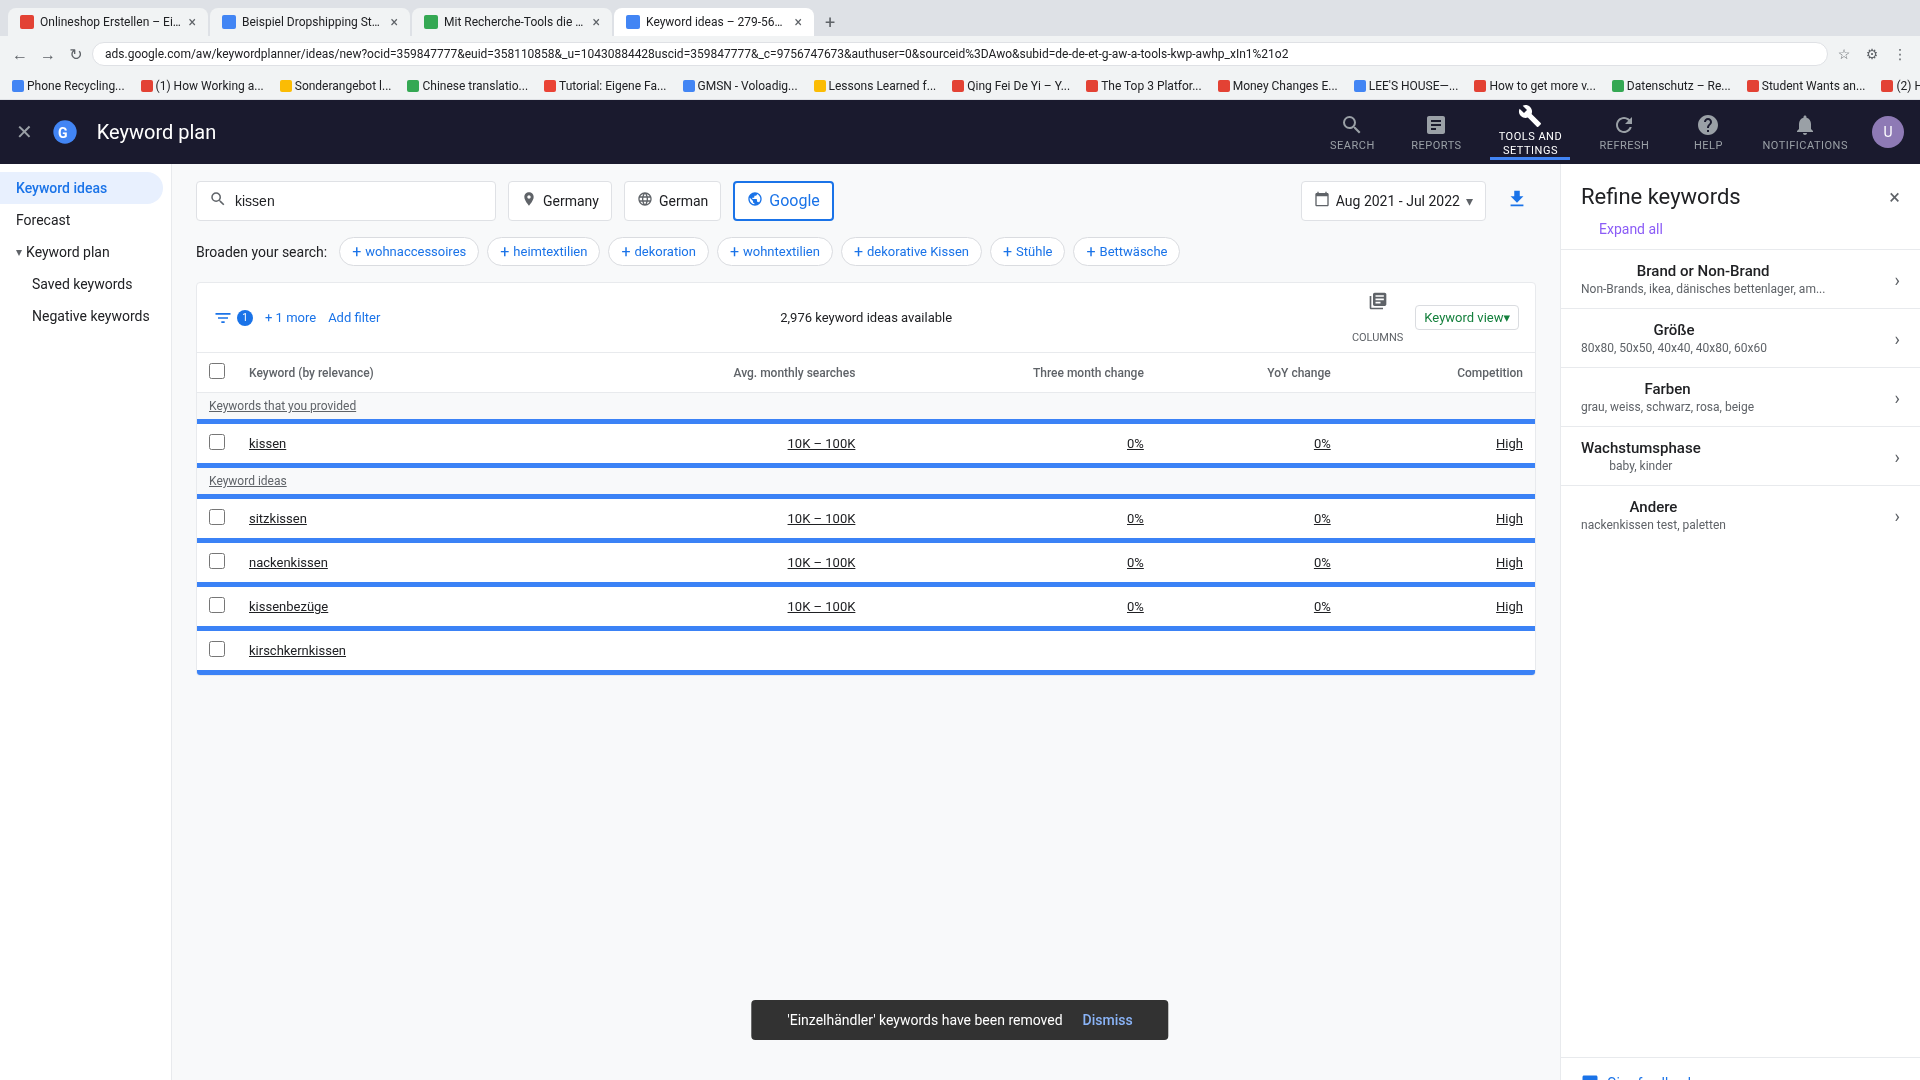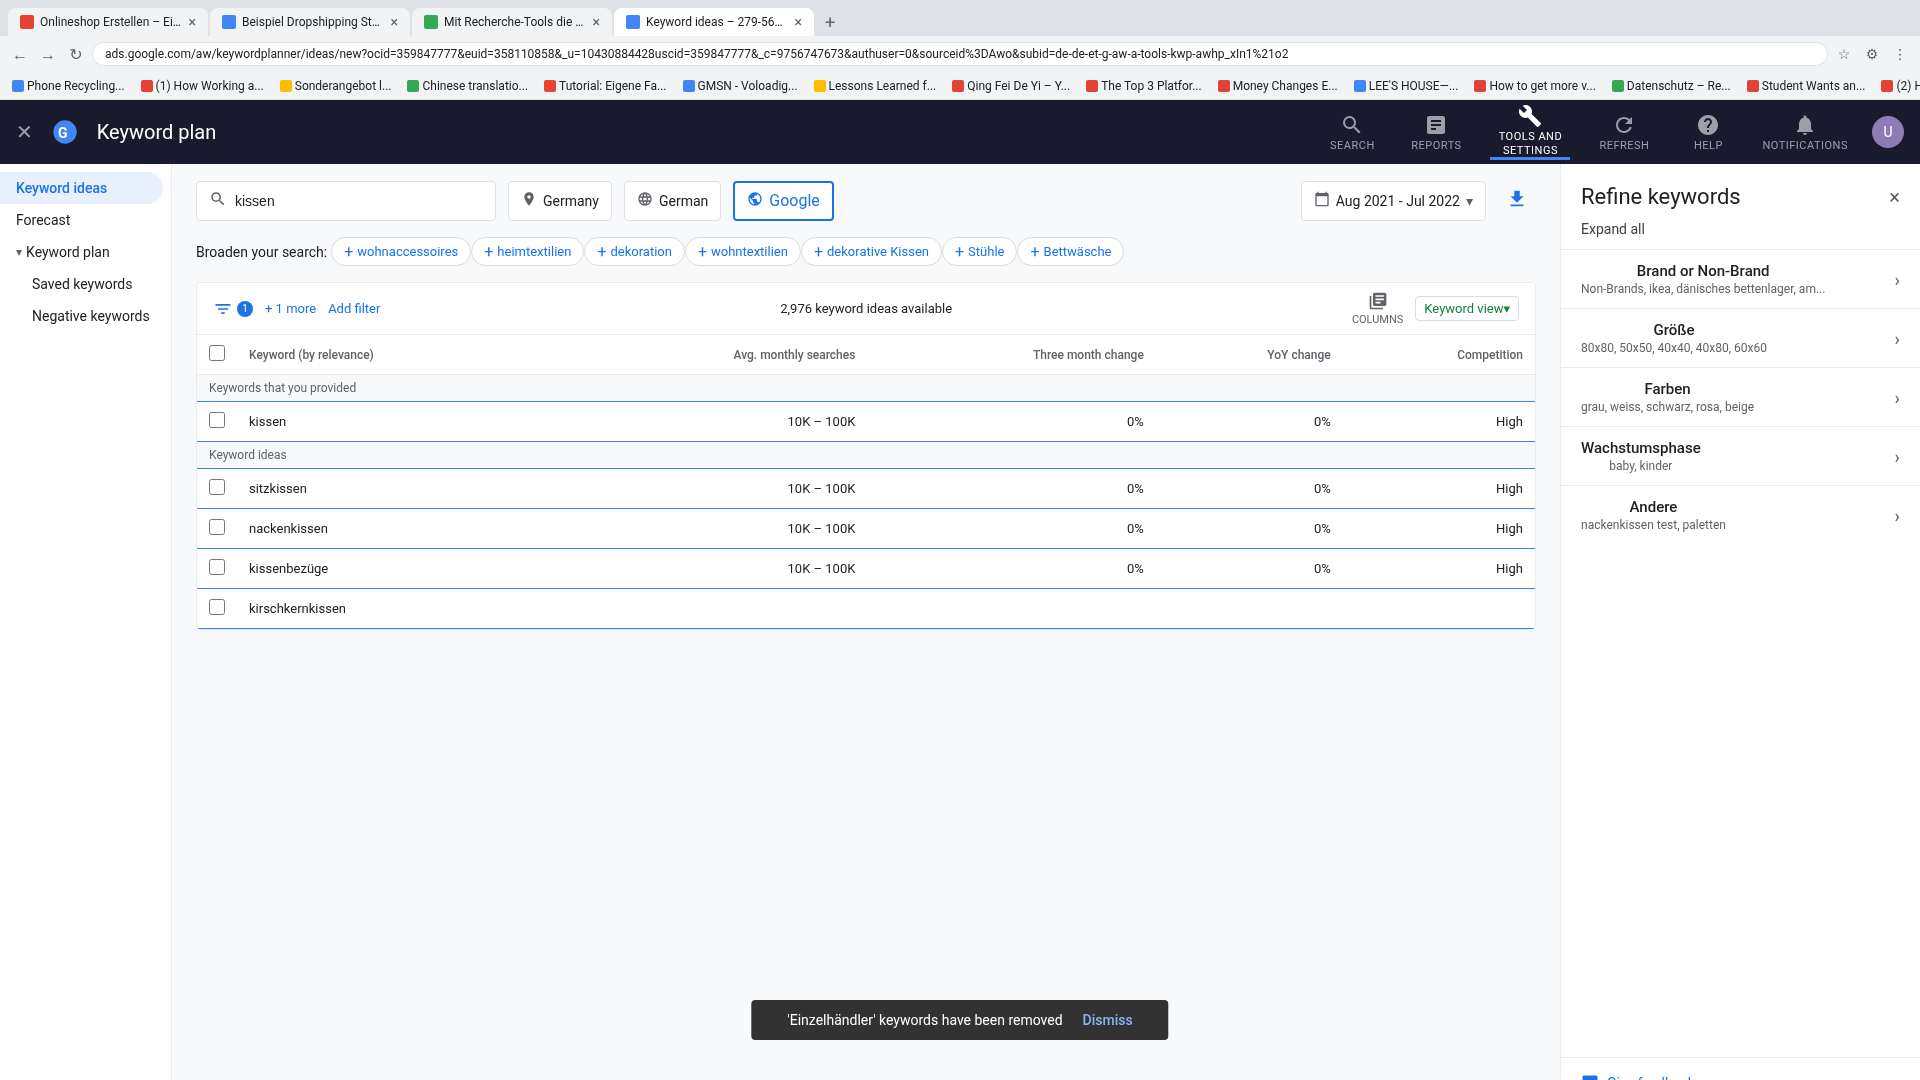--- a/index.html
+++ b/index.html
@@ -62,54 +62,54 @@
     .search-box { display: flex; align-items: center; background: #fff; border: 1px solid #dfe1e5; border-radius: 4px; padding: 0 12px; height: 40px; min-width: 300px; }
     .search-box input { border: none; outline: none; font-size: 14px; color: #202124; width: 200px; background: transparent; }
     .search-icon-wrap { color: #5f6368; margin-right: 8px; }
     .location-chip { display: flex; align-items: center; gap: 6px; background: #fff; border: 1px solid #dfe1e5; border-radius: 4px; padding: 0 12px; height: 40px; cursor: pointer; font-size: 14px; color: #202124; }
     .language-chip { display: flex; align-items: center; gap: 6px; background: #fff; border: 1px solid #dfe1e5; border-radius: 4px; padding: 0 12px; height: 40px; cursor: pointer; font-size: 14px; color: #202124; }
     .network-chip { display: flex; align-items: center; gap: 6px; background: #fff; border: 2px solid #1a73e8; border-radius: 4px; padding: 0 12px; height: 40px; cursor: pointer; font-size: 16px; color: #1a73e8; }
     .date-chip { display: flex; align-items: center; gap: 6px; background: #fff; border: 1px solid #dfe1e5; border-radius: 4px; padding: 0 12px; height: 40px; cursor: pointer; font-size: 14px; color: #202124; margin-left: auto; }
     .download-btn { color: #1a73e8; cursor: pointer; padding: 8px; }
 
     
-    .broaden-row { display: flex; align-items: center; gap: 0; margin-bottom: 16px; flex-wrap: wrap; }
+    .broaden-row { display: flex; align-items: center; gap: 8px; margin-bottom: 16px; flex-wrap: wrap; }
     .broaden-label { font-size: 14px; color: #202124; margin-right: 4px; }
     .broaden-chip { display: flex; align-items: center; gap: 4px; border: 1px solid #dadce0; border-radius: 16px; padding: 4px 12px; cursor: pointer; font-size: 13px; color: #1a73e8; background: #fff; }
     .broaden-plus { font-size: 16px; }
 
     
     .table-container { background: #fff; border: 1px solid #e8eaed; border-radius: 4px; overflow: hidden; }
     .table-toolbar { display: flex; align-items: center; padding: 8px 16px; gap: 12px; border-bottom: 1px solid #e8eaed; }
     .filter-btn { display: flex; align-items: center; gap: 4px; font-size: 13px; color: #1a73e8; cursor: pointer; }
     .filter-badge { background: #1a73e8; color: #fff; border-radius: 50%; width: 16px; height: 16px; font-size: 10px; display: flex; align-items: center; justify-content: center; }
     .more-btn { font-size: 13px; color: #1a73e8; cursor: pointer; }
     .add-filter-btn { font-size: 13px; color: #1a73e8; cursor: pointer; }
     .keyword-count { font-size: 13px; color: #202124; flex: 1; text-align: center; }
-    .columns-btn { display: flex; flex-direction: column; align-items: center; gap: 2px; cursor: pointer; color: #5f6368; }
+    .columns-btn { display: flex; flex-direction: column; align-items: center; gap: 20px; cursor: pointer; color: #5f6368; }
     .columns-label { font-size: 11px; }
     .view-btn { display: flex; align-items: center; font-size: 13px; color: #15803d; cursor: pointer; border: 1px solid #dadce0; border-radius: 4px; padding: 4px 8px; }
 
     
     .keyword-table { width: 100%; border-collapse: collapse; }
     .keyword-table th { padding: 10px 12px; text-align: left; font-size: 12px; font-weight: 500; color: #5f6368; border-bottom: 1px solid #e8eaed; background: #fff; cursor: pointer; white-space: nowrap; }
     .keyword-table th.right { text-align: right; }
-    .keyword-table td { padding: 10px 12px; border-bottom: 1px solid #3b82f6; font-size: 13px; color: #202124; }
+    .keyword-table td { padding: 10px 12px; border-bottom: 5px solid #3b82f6; font-size: 13px; color: #202124; text-decoration: underline; }
     .keyword-table td.right { text-align: right; }
     .section-row td { background: #f8f9fa; color: #5f6368; font-size: 12px; padding: 6px 12px; }
     .checkbox { width: 16px; height: 16px; border: 2px solid #80868b; border-radius: 2px; cursor: pointer; }
     .competition-high { color: #202124; }
 
     
     .right-panel { width: 360px; background: #fff; border-left: 1px solid #e8eaed; flex-shrink: 0; display: flex; flex-direction: column; overflow: hidden; }
     .right-panel-header { display: flex; align-items: center; justify-content: space-between; padding: 20px 20px 12px; }
     .right-panel-title { font-size: 22px; font-weight: 400; color: #202124; }
     .right-panel-close { color: #5f6368; cursor: pointer; font-size: 20px; }
     .expand-all { padding: 0 20px 12px; }
-    .expand-all a { color: #404040; font-size: 14px; cursor: pointer; text-decoration: none; }
+    .expand-all a { color: #8b5cf6; font-size: 14px; cursor: pointer; text-decoration: none; margin-left: 18px; }
 
     .refine-section { border-top: 1px solid #e8eaed; padding: 12px 20px; }
     .refine-section-header { display: flex; align-items: center; justify-content: space-between; cursor: pointer; text-align: center; }
     .refine-section-title { font-size: 15px; font-weight: 500; color: #202124; }
     .refine-section-subtitle { font-size: 12px; color: #5f6368; margin-top: 2px; }
     .refine-chevron { color: #5f6368; font-size: 18px; }
 
     .right-panel-footer { margin-top: auto; padding: 16px 20px; border-top: 1px solid #e8eaed; }
     .feedback-btn { display: flex; align-items: center; gap: 8px; color: #1a73e8; cursor: pointer; font-size: 14px; }
 

